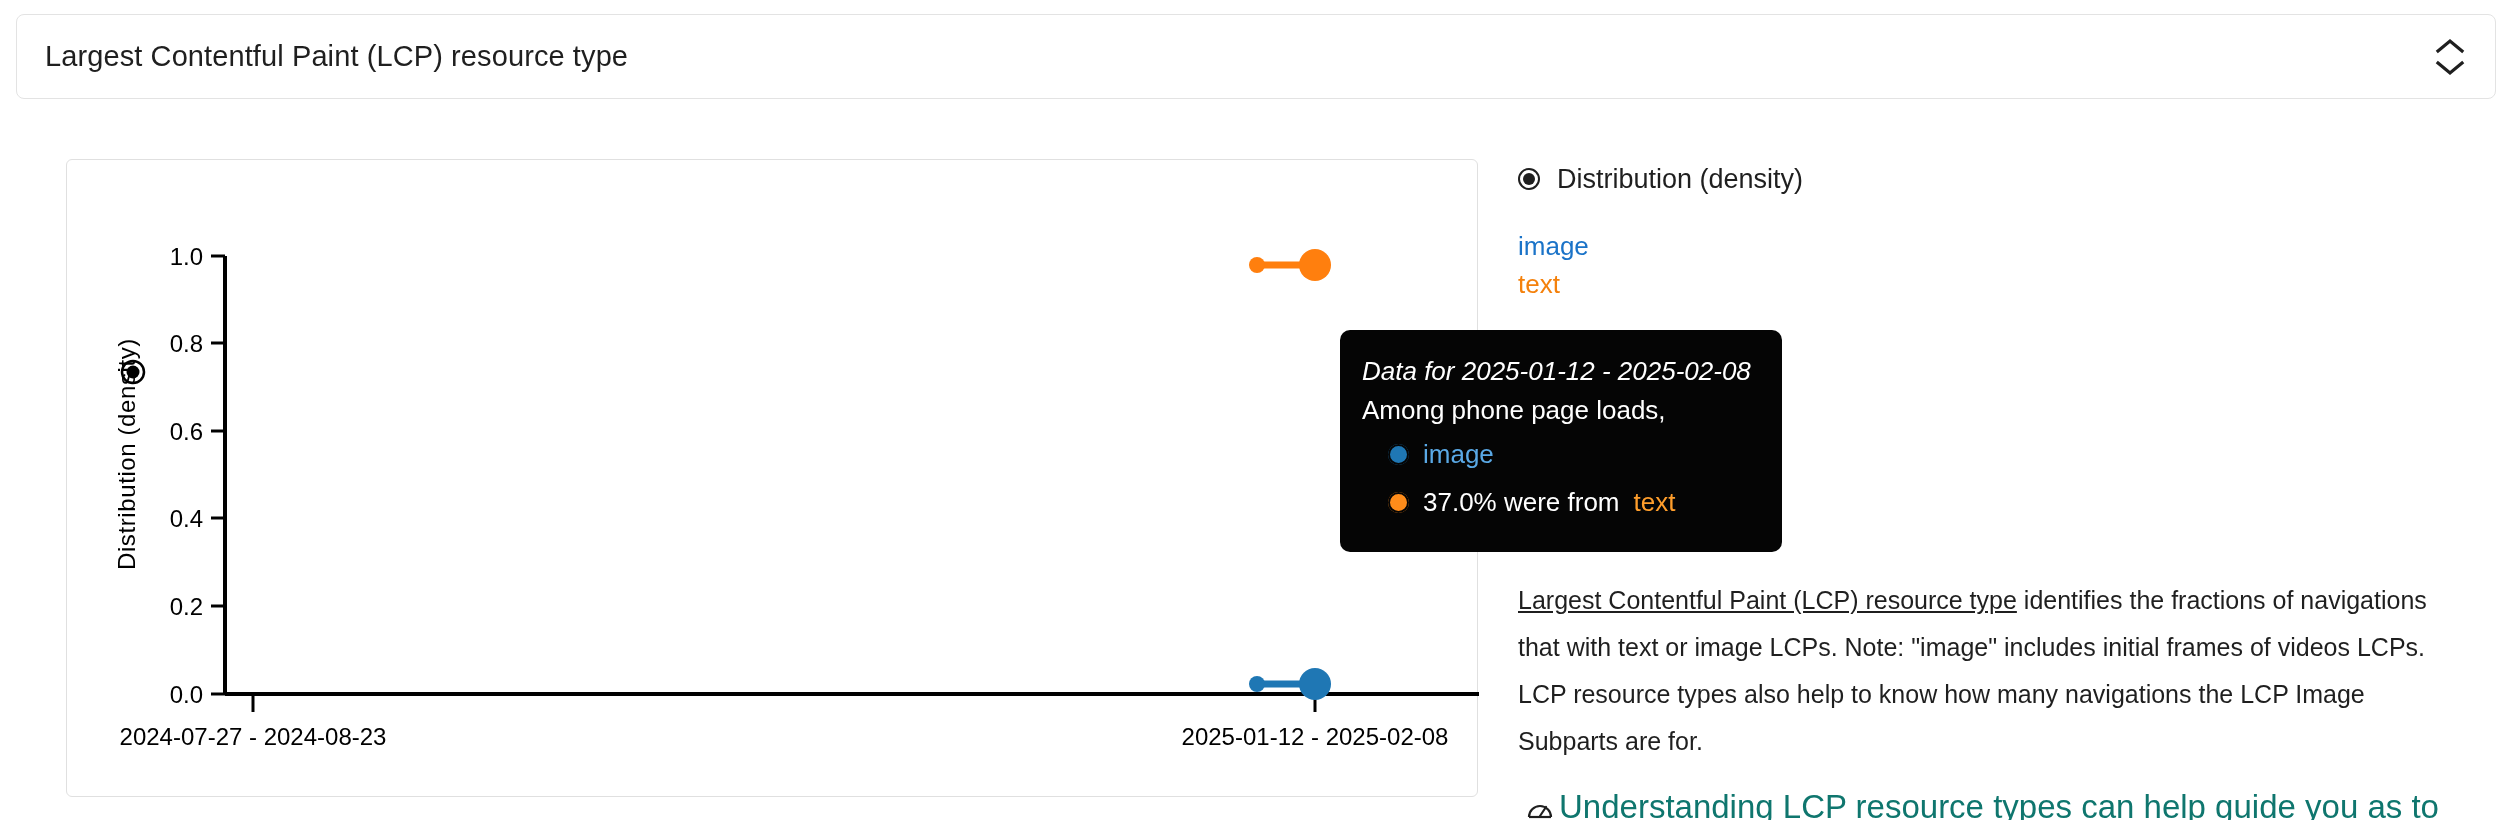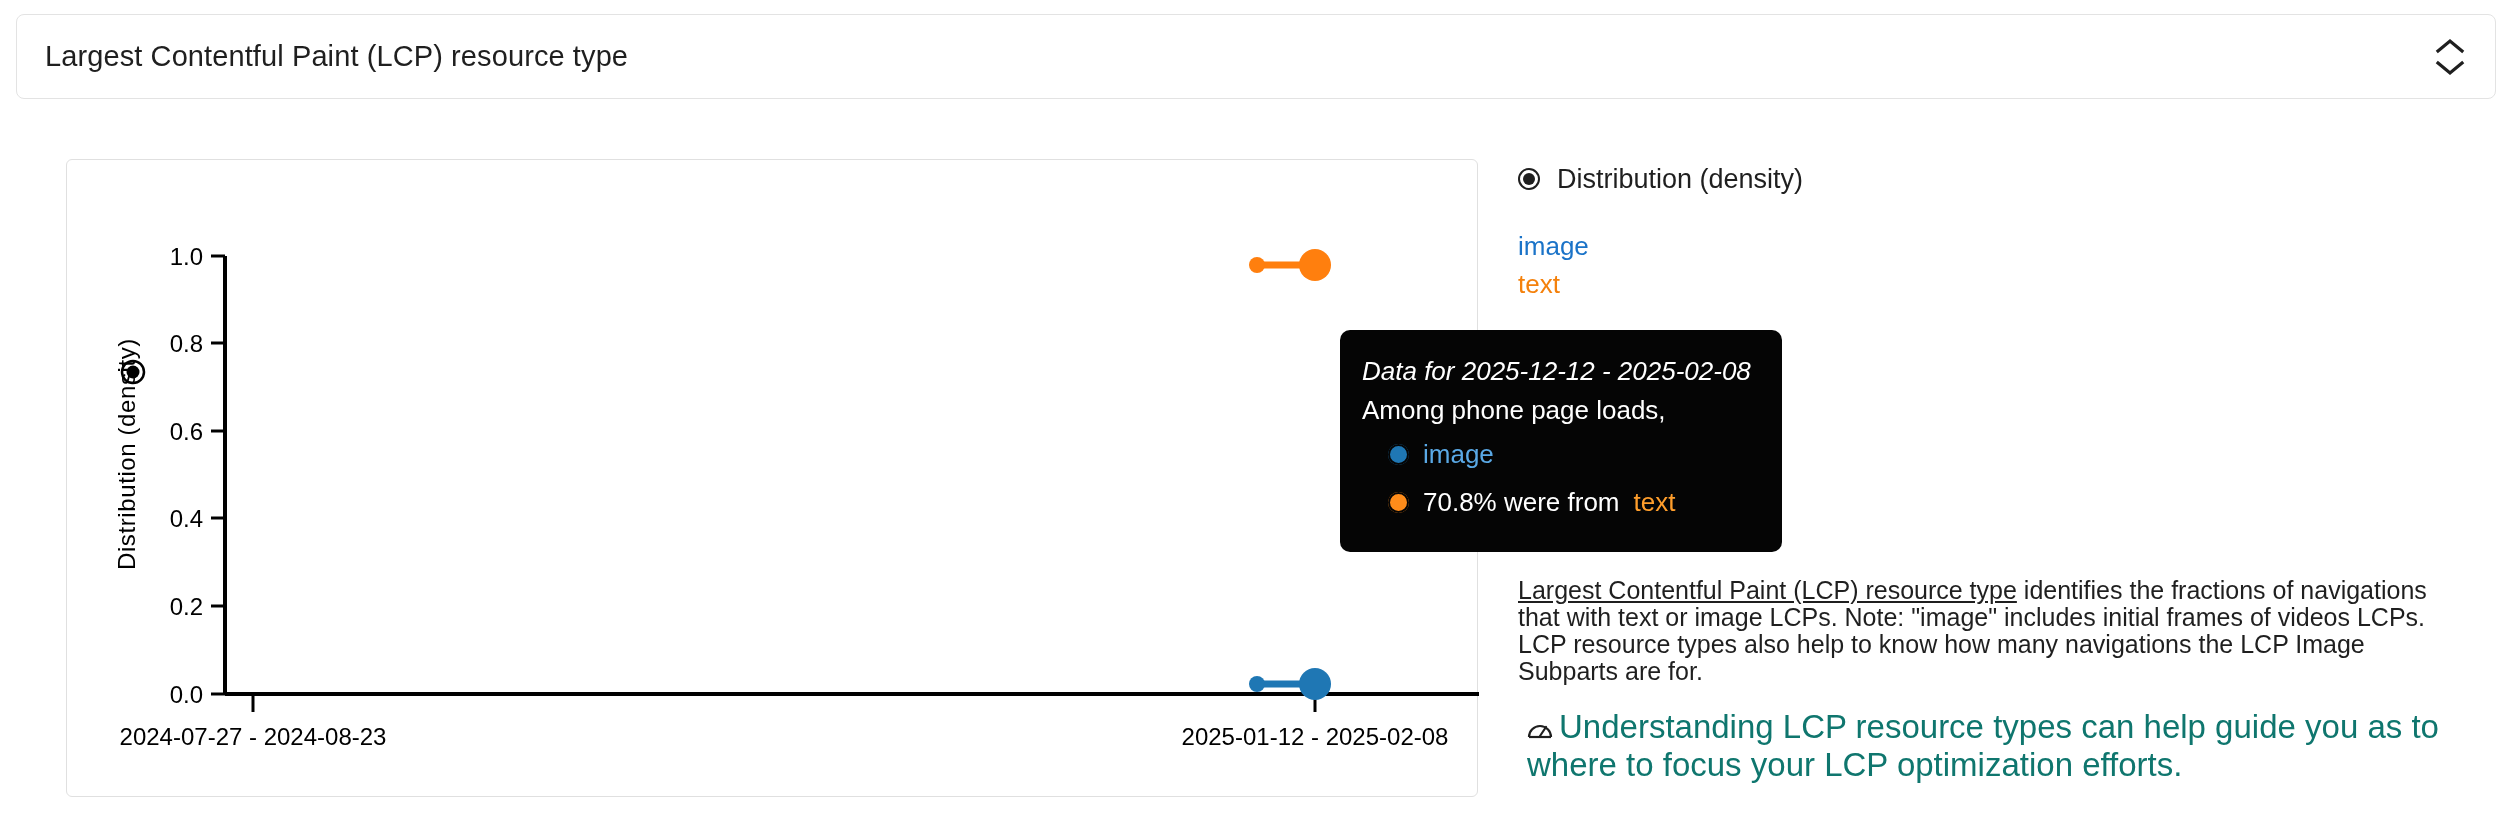--- a/index.html
+++ b/index.html
@@ -174,21 +174,21 @@
 
   
   .description {
     position: absolute;
     left: 1518px;
     top: 577px;
     width: 935px;
   }
   .desc-para {
     font-size: 25px;
-    line-height: 27px;
+    line-height: 47px;
     color: #1f1f1f;
     margin: 0;
   }
   .desc-link {
     text-decoration: underline;
     color: #1f1f1f;
     cursor: pointer;
   }
   .tip-para {
     font-size: 33px;
@@ -269,29 +269,29 @@
     <span class="metric-label">Distribution (density)</span>
   </div>
 
   <div class="legend">
     <div class="legend-item legend-image">image</div>
     <div class="legend-item legend-text">text</div>
   </div>
 </div>
 
 <div class="tooltip">
-  <div class="tt-title">Data for 2025-12-12 - 2025-02-08</div>
+  <div class="tt-title">Data for 2025-01-12 - 2025-02-08</div>
   <div class="tt-sub">Among phone page loads,</div>
   <div class="tt-row">
     <span class="tt-dot tt-dot-image"></span>
     <span class="tt-val-image">image</span>
   </div>
   <div class="tt-row">
     <span class="tt-dot tt-dot-text"></span>
-    <span>70.8% were from </span>
+    <span>37.0% were from </span>
     <span class="tt-val-text">text</span>
   </div>
 </div>
 
 <div class="description">
   <p class="desc-para"><a class="desc-link" href="#">Largest Contentful Paint (LCP) resource type</a><span> identifies the fractions of navigations that with text or image LCPs. Note: "image" includes initial frames of videos LCPs. LCP resource types also help to know how many navigations the LCP Image Subparts are for.</span></p>
   <p class="tip-para"><span class="gauge-icon"><svg width="26" height="22" viewBox="0 0 26 22" aria-hidden="true">
           <path d="M2 18 A11 11 0 0 1 24 18" fill="none" stroke="#1f1f1f" stroke-width="2.2"></path>
           <line x1="2" y1="18" x2="24" y2="18" stroke="#1f1f1f" stroke-width="2.2"></line>
           <line x1="13" y1="17" x2="19" y2="8" stroke="#1f1f1f" stroke-width="2.2" stroke-linecap="round"></line>

